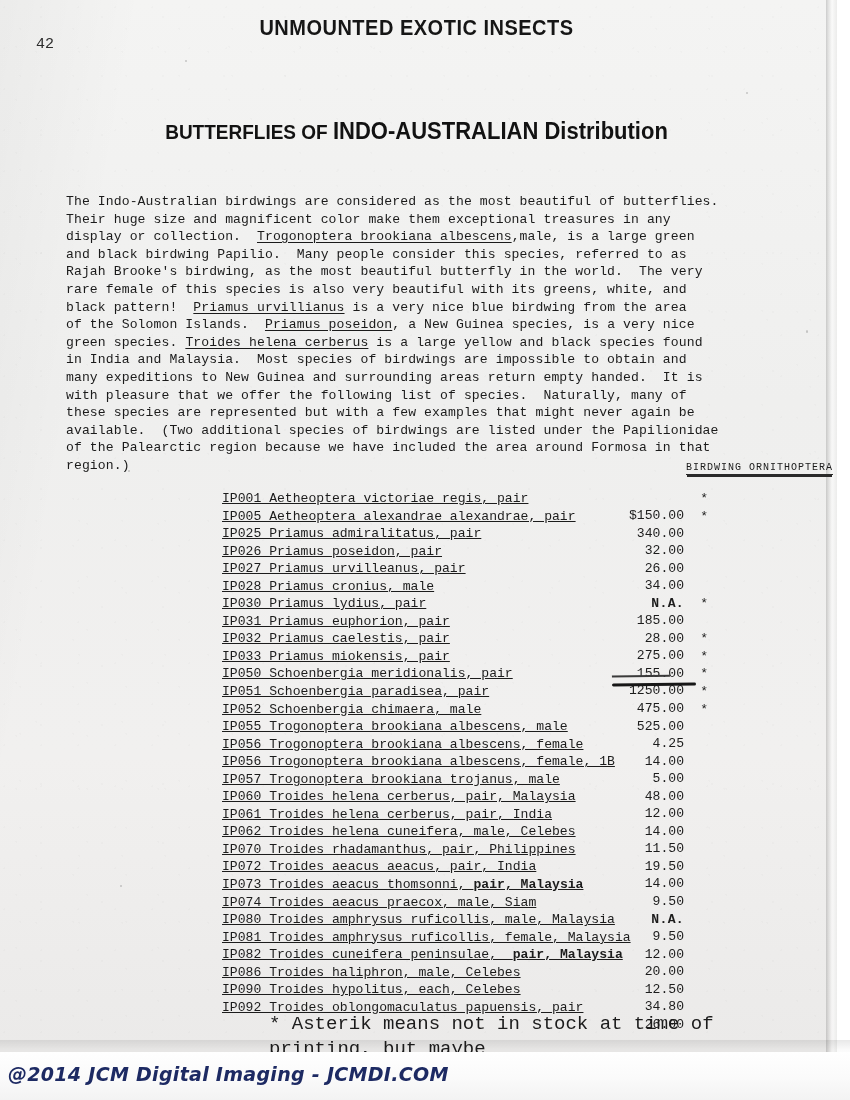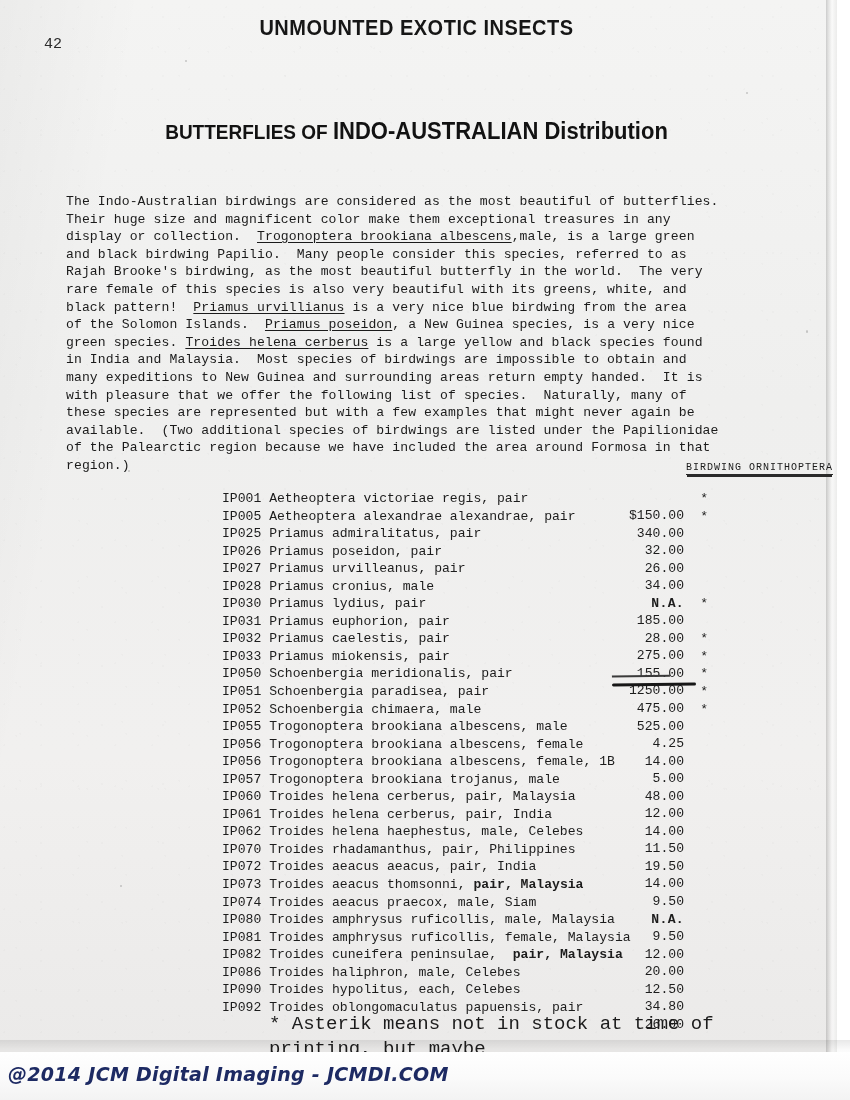--- a/index.html
+++ b/index.html
@@ -74,21 +74,20 @@
   }
 
   
   .page-number {
     position: absolute;
     left: 36px;
     top: 36px;
     font-family: "Liberation Mono", monospace;
     font-size: 15px;
     color: #2b2b2b;
-    margin-left: 8px;
   }
 
   
   .masthead {
     position: absolute;
     left: 0; top: 16px;
     width: 833px;
     text-align: center;
     font-family: "Liberation Sans", sans-serif;
     font-weight: bold;
@@ -157,20 +156,21 @@
   }
   .row {
     position: relative;
     display: block;
     height: 17.55px;
     white-space: pre;
     color: #1c1c1c;
   }
   .row .code-desc {
     display: inline-block;
+    text-decoration: underline;
   }
   .row .price {
     position: absolute;
     right: 38px;
     top: 17px;
     text-align: right;
     white-space: pre;
   }
   .row .star {
     position: absolute;
@@ -282,21 +282,21 @@
       <div class="row"><span class="code-desc">IP033 Priamus miokensis, pair</span><span class="price">155.00</span><span class="star">*</span></div>
       <div class="row"><span class="code-desc">IP050 Schoenbergia meridionalis, pair</span><span class="price">1250.00</span><span class="star">*</span></div>
       <div class="row"><span class="code-desc">IP051 Schoenbergia paradisea, pair</span><span class="price">475.00</span><span class="star">*</span></div>
       <div class="row"><span class="code-desc">IP052 Schoenbergia chimaera, male</span><span class="price">525.00</span><span class="star">*</span></div>
       <div class="row"><span class="code-desc">IP055 Trogonoptera brookiana albescens, male</span><span class="price">4.25</span></div>
       <div class="row"><span class="code-desc">IP056 Trogonoptera brookiana albescens, female</span><span class="price">14.00</span></div>
       <div class="row"><span class="code-desc">IP056 Trogonoptera brookiana albescens, female, 1B</span><span class="price">5.00</span></div>
       <div class="row"><span class="code-desc">IP057 Trogonoptera brookiana trojanus, male</span><span class="price">48.00</span></div>
       <div class="row"><span class="code-desc">IP060 Troides helena cerberus, pair, Malaysia</span><span class="price">12.00</span></div>
       <div class="row"><span class="code-desc">IP061 Troides helena cerberus, pair, India</span><span class="price">14.00</span></div>
-      <div class="row"><span class="code-desc">IP062 Troides helena haephestus, male, Celebes</span><span class="price">11.50</span></div>
+      <div class="row"><span class="code-desc">IP062 Troides helena cuneifera, male, Celebes</span><span class="price">11.50</span></div>
       <div class="row"><span class="code-desc">IP070 Troides rhadamanthus, pair, Philippines</span><span class="price">19.50</span></div>
       <div class="row"><span class="code-desc">IP072 Troides aeacus aeacus, pair, India</span><span class="price">14.00</span></div>
       <div class="row"><span class="code-desc">IP073 Troides aeacus thomsonni, <b>pair, Malaysia</b></span><span class="price">9.50</span></div>
       <div class="row"><span class="code-desc">IP074 Troides aeacus praecox, male, Siam</span><span class="price na">N.A.</span></div>
       <div class="row"><span class="code-desc">IP080 Troides amphrysus ruficollis, male, Malaysia</span><span class="price">9.50</span></div>
       <div class="row"><span class="code-desc">IP081 Troides amphrysus ruficollis, female, Malaysia</span><span class="price">12.00</span></div>
       <div class="row"><span class="code-desc">IP082 Troides cuneifera peninsulae,  <b>pair, Malaysia</b></span><span class="price">20.00</span></div>
       <div class="row"><span class="code-desc">IP086 Troides haliphron, male, Celebes</span><span class="price">12.50</span></div>
       <div class="row"><span class="code-desc">IP090 Troides hypolitus, each, Celebes</span><span class="price">34.80</span></div>
       <div class="row"><span class="code-desc">IP092 Troides oblongomaculatus papuensis, pair</span><span class="price">26.00</span></div>

